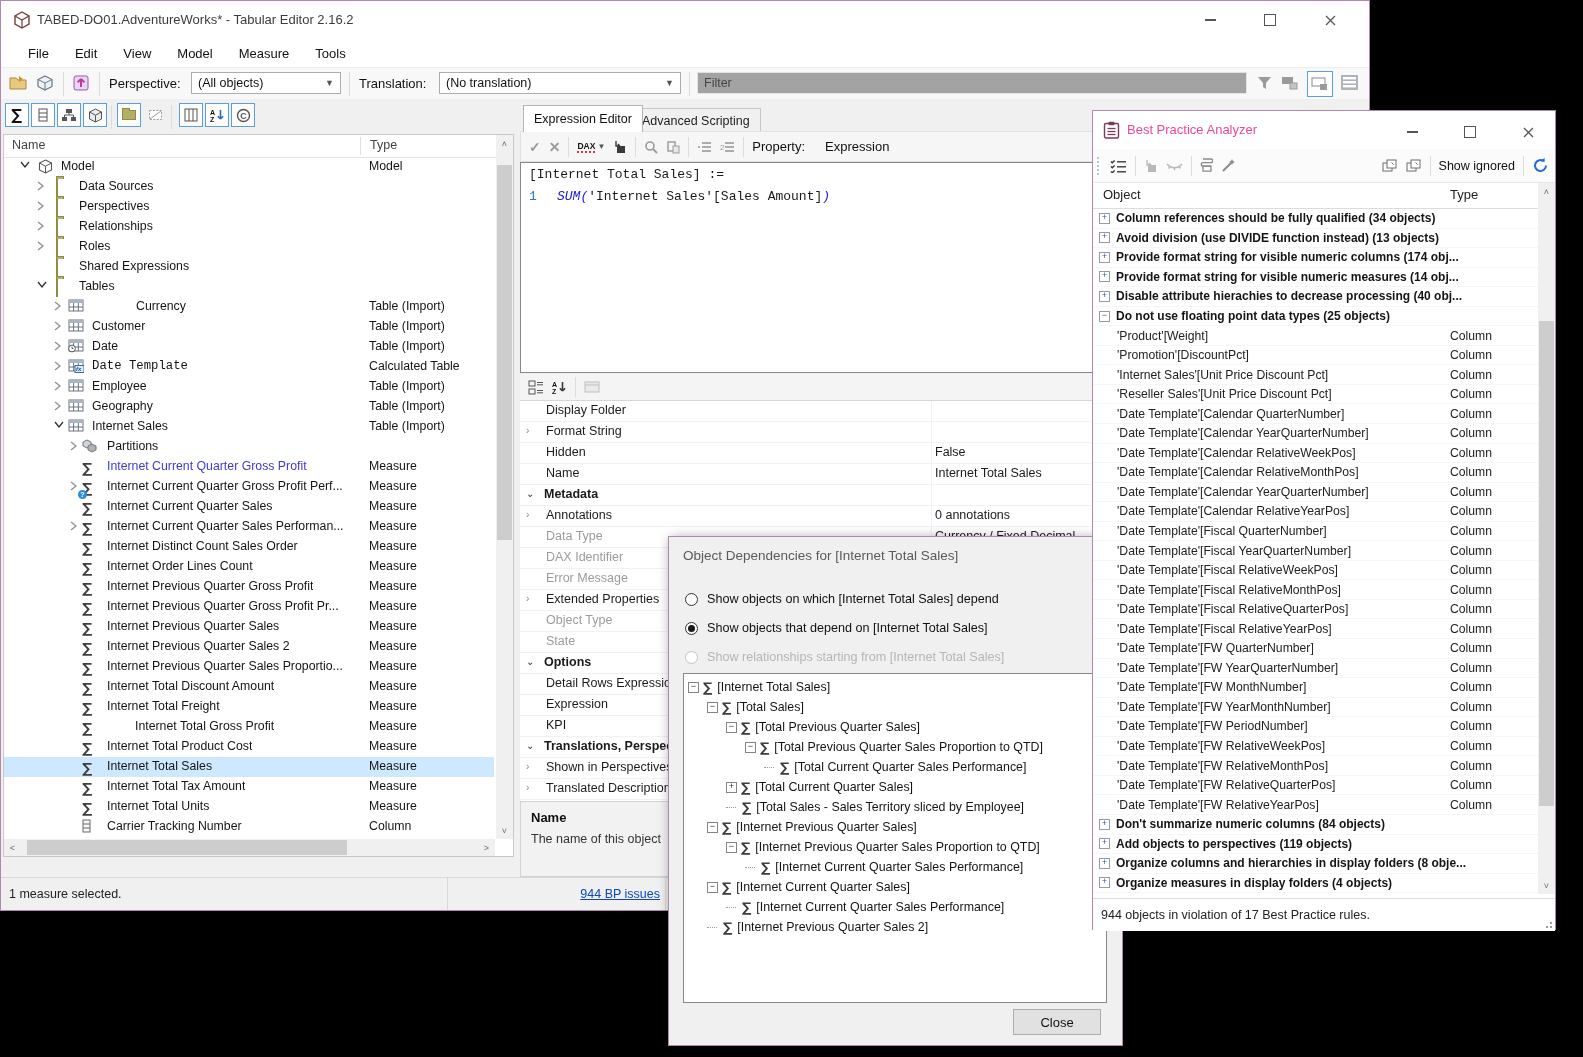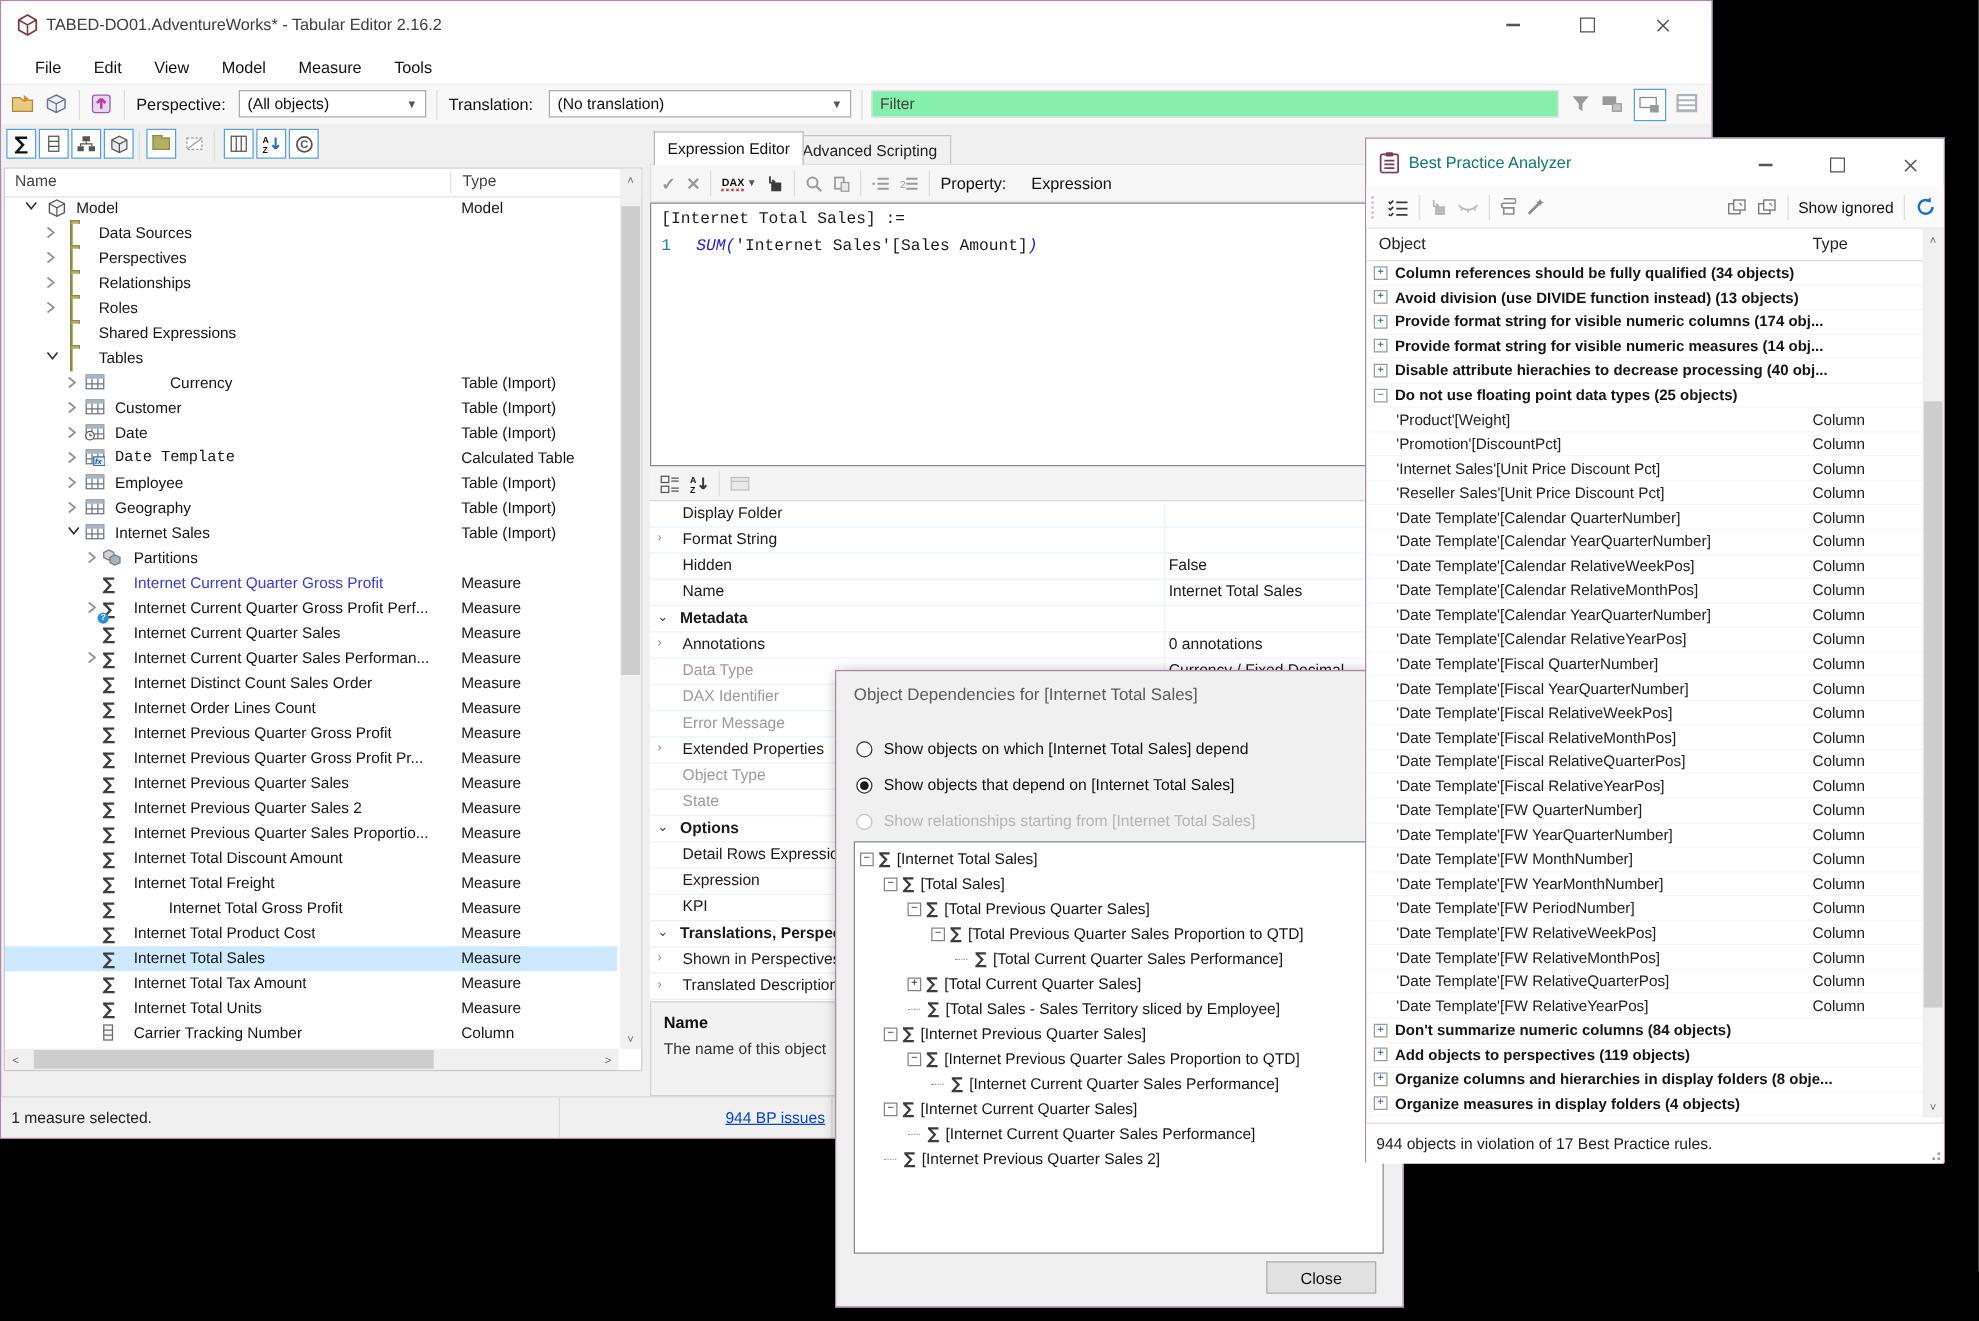--- a/index.html
+++ b/index.html
@@ -85,21 +85,21 @@
   .radio-row.disabled .rl{color:#b5b5b5;}
   #dep-list{position:absolute;left:14px;top:136px;width:424px;height:330px;background:#fff;border:1px solid #83898f;box-sizing:border-box;overflow:hidden;padding-top:3px;}
   .drow{position:relative;height:20px;display:flex;align-items:center;}
   .dbox{width:11px;height:11px;border:1px solid #848484;background:#fff;box-sizing:border-box;font-size:9px;line-height:8px;text-align:center;color:#333;font-family:"Liberation Mono",monospace;flex:none;}
   .ddash{width:10px;border-top:1px dotted #9a9a9a;margin-right:2px;flex:none;}
   .drow .ds{font-size:13px;font-weight:700;color:#3c3c3c;margin:0 5px 0 4px;font-family:"DejaVu Sans",sans-serif;flex:none;}
   .drow .dl{font-size:12.4px;color:#151515;white-space:nowrap;}
   #dep-close{position:absolute;left:344px;top:472px;width:88px;height:26px;background:#e1e1e1;border:1px solid #adadad;box-sizing:border-box;display:flex;align-items:center;justify-content:center;font-size:13px;color:#111;}
   
   #bpa{left:1092px;top:110px;width:464px;height:820px;background:#fff;border:1px solid #b089aa;box-sizing:border-box;z-index:60;}
-  #bpa-title{position:absolute;left:34px;top:11px;font-size:13px;color:#0f766e;}
+  #bpa-title{position:absolute;left:34px;top:11px;font-size:13px;color:#ec4899;}
   #bpa-toolbar{position:absolute;left:0;top:38px;width:100%;height:34px;background:#fbfbfb;border-bottom:1px solid #e6e6e6;box-sizing:border-box;display:flex;align-items:center;padding-left:4px;gap:8px;}
   #bpa-header{position:absolute;left:0;top:72px;width:100%;height:26px;border-bottom:1px solid #dcdcdc;box-sizing:border-box;}
   #bpa-header .h{position:absolute;top:4px;font-size:13px;color:#222;}
   #bpa-rows{position:absolute;left:0;top:98px;width:445px;height:685px;overflow:hidden;}
   .brow{position:relative;height:19.55px;display:flex;align-items:center;border-bottom:1px solid #f4f6f8;box-sizing:border-box;}
   .brow .bx{width:11px;height:11px;border:1px solid #9a9a9a;background:#fff;box-sizing:border-box;font-size:9px;line-height:8px;text-align:center;color:#2a5fa8;font-family:"Liberation Mono",monospace;margin:0 6px 0 6px;flex:none;}
   .brow.rule .bl{font-size:12px;font-weight:700;color:#151515;white-space:nowrap;}
   .brow.item .bl{margin-left:24px;font-size:12.2px;color:#222;white-space:nowrap;}
   .brow .bt{position:absolute;left:357px;font-size:12.2px;color:#222;}
   #bpa-status{position:absolute;left:0;top:787px;width:100%;height:33px;border-top:1px solid #dcdcdc;background:#fff;box-sizing:border-box;display:flex;align-items:center;padding-left:8px;font-size:12.5px;color:#222;}
@@ -169,21 +169,21 @@
       <span>(All objects)</span>
         <span class="car">▼</span>
     </div>
     <span class="vsep abs" style="left:348px;"></span>
     <span class="tlabel abs" style="left:358px;">Translation:</span>
     <div class="combo abs" style="left:438px;top:4px;width:242px;">
       <span>(No translation)</span>
         <span class="car">▼</span>
     </div>
     <span class="vsep abs" style="left:688px;"></span>
-    <div class="abs" style="left:696px;top:4px;width:550px;height:22px;background:#86efac;border:1px solid #e3e3e3;box-sizing:border-box;display:flex;align-items:center;padding-left:6px;font-size:12.5px;color:#444;">
+    <div class="abs" style="left:696px;top:4px;width:550px;height:22px;background:#a3a3a3;border:1px solid #e3e3e3;box-sizing:border-box;display:flex;align-items:center;padding-left:6px;font-size:12.5px;color:#444;">
       <span>Filter</span>
     </div>
     <span class="abs" style="left:1256px;top:8px;">
       <svg width="15" height="14" viewBox="0 0 15 14">
           <path d="M1 1 h13 l-5 6 v6 l-3-2 v-4 z" fill="#9a9a9a"></path>
         </svg>
       </span>
     <span class="abs" style="left:1280px;top:8px;">
       <svg width="18" height="14" viewBox="0 0 18 14">
           <rect x="1" y="1" width="11" height="7" fill="#9a9a9a"></rect>

